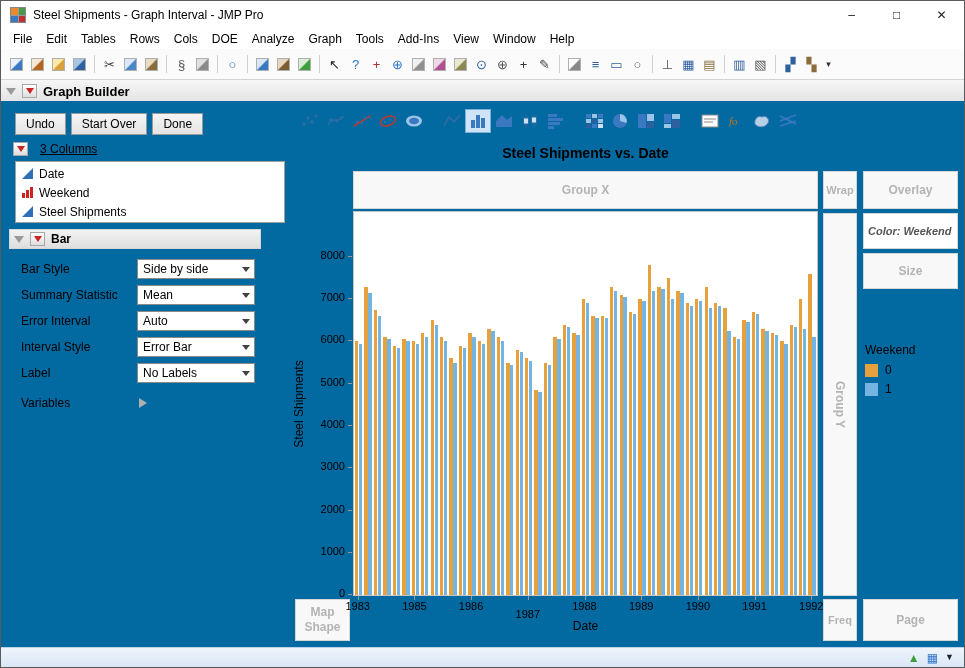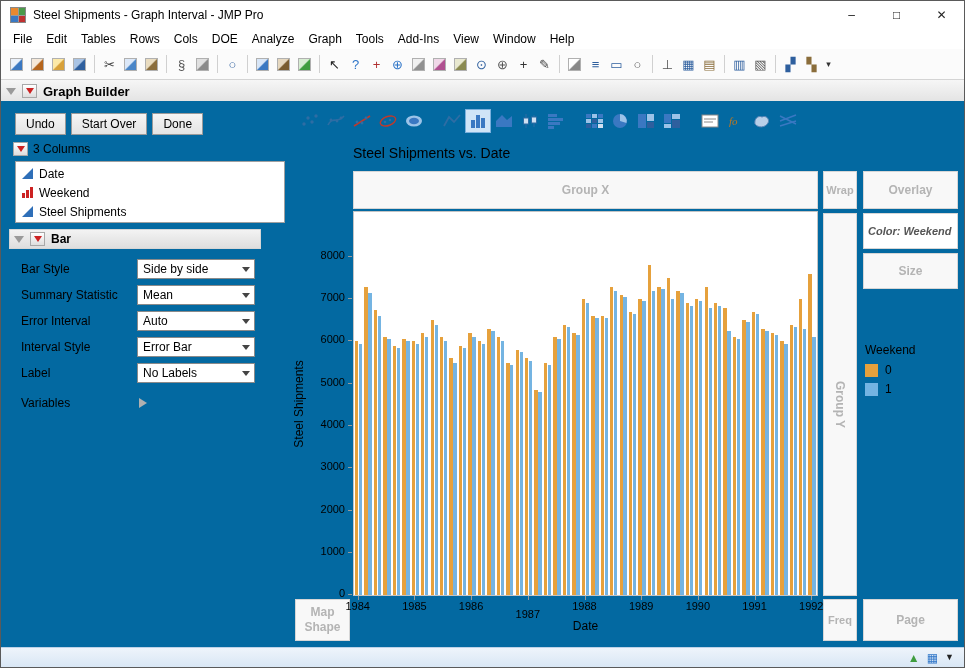--- a/index.html
+++ b/index.html
@@ -34,21 +34,21 @@
   .red-tri-btn{width:15px;height:14px;background:linear-gradient(#ffffff,#dedede);border:1px solid #a8a8a8;display:inline-flex;align-items:center;justify-content:center;box-sizing:border-box;}
   .red-tri-btn .rt{width:0;height:0;border-left:4px solid transparent;border-right:4px solid transparent;border-top:6px solid #cc2222;}
   .gb-title{font-weight:bold;font-size:13px;}
 
   .content{position:absolute;top:100px;bottom:20px;left:0;right:0;display:flex;background:#0369a1;}
 
   
   .left-panel{width:292px;position:relative;flex:none;}
   .btn-row{position:absolute;top:12px;left:14px;display:flex;gap:5px;}
   .btn{height:22px;line-height:20px;background:linear-gradient(#f5f5f5,#e4e4e4);border:1px solid #9a9a9a;padding:0 10px;box-sizing:border-box;}
-  .cols-header{position:absolute;top:41px;left:12px;display:flex;align-items:center;gap:5px;}
+  .cols-header{position:absolute;top:41px;left:12px;display:flex;align-items:center;gap:12px;text-decoration:underline;}
   .columns-box{position:absolute;left:14px;top:60px;width:270px;height:62px;border:1px solid #a0a0a0;background:#fff;box-sizing:border-box;padding-top:2px;}
   .col-item{height:19px;display:flex;align-items:center;gap:6px;padding-left:6px;}
   .ic-cont{width:0;height:0;border-left:11px solid transparent;border-bottom:11px solid #2f6fb8;}
   .ic-nom{display:inline-flex;align-items:flex-end;gap:1px;height:11px;}
   .ic-nom i{width:3px;background:#cc2222;display:block;}
   .ic-nom i:nth-child(1){height:5px;}
   .ic-nom i:nth-child(2){height:8px;}
   .ic-nom i:nth-child(3){height:11px;}
   .bar-header{position:absolute;left:8px;top:128px;width:252px;height:20px;background:linear-gradient(#f3f3f3,#dedede);border:1px solid #d6d6d6;box-sizing:border-box;display:flex;align-items:center;gap:6px;padding-left:4px;}
   .bar-title{font-weight:bold;}
@@ -59,21 +59,21 @@
   .combo-arrow{width:16px;display:flex;justify-content:center;align-items:center;}
   .combo-arrow::after{content:"";width:0;height:0;border-left:4px solid transparent;border-right:4px solid transparent;border-top:5px solid #444;}
   .var-arrow{position:absolute;left:138px;top:5px;width:0;height:0;border-top:5px solid transparent;border-bottom:5px solid transparent;border-left:8px solid #b0b0b0;}
 
   
   .main{position:relative;flex:1;}
   .palette{position:absolute;left:4px;top:8px;display:flex;align-items:center;}
   .pal-icon{width:26px;height:24px;border:1px solid transparent;display:inline-flex;align-items:center;justify-content:center;box-sizing:border-box;}
   .pal-icon.selected{background:#cfe4f7;border-color:#7ab0dd;}
   .pal-gap{width:12px;display:inline-block;}
-  .plot-title{position:absolute;left:60px;width:465px;top:44px;font-weight:normal;font-size:14px;}
+  .plot-title{position:absolute;left:60px;width:465px;top:44px;text-align:center;font-weight:bold;font-size:14px;}
 
   .zone{position:absolute;border:1px solid #d6d6d6;background:#f8f8f8;color:#b4b4b4;font-weight:bold;display:flex;align-items:center;justify-content:center;font-size:12px;box-sizing:border-box;}
   .zone-groupx{left:60px;top:70px;width:465px;height:38px;}
   .zone-wrap{left:530px;top:70px;width:34px;height:38px;font-size:11px;}
   .zone-overlay{left:570px;top:70px;width:95px;height:38px;}
   .zone-color{left:570px;top:112px;width:95px;height:36px;background:#fff;color:#555;font-style:italic;font-size:11px;justify-content:flex-start;padding-left:4px;}
   .zone-size{left:570px;top:152px;width:95px;height:36px;}
   .zone-interval{left:570px;top:192px;width:95px;height:36px;}
   .zone-groupy{left:530px;top:112px;width:34px;height:383px;writing-mode:vertical-rl;}
   .zone-map{left:2px;top:498px;width:55px;height:42px;text-align:center;line-height:1.25;padding:0 4px;}
@@ -591,21 +591,21 @@
         <div class="ytick-label" style="left: 12px; top: 317px;">4000</div>
         <div class="ytick-mark" style="left: 55px; top: 324px;"></div>
         <div class="ytick-label" style="left: 12px; top: 275px;">5000</div>
         <div class="ytick-mark" style="left: 55px; top: 282px;"></div>
         <div class="ytick-label" style="left: 12px; top: 232px;">6000</div>
         <div class="ytick-mark" style="left: 55px; top: 239px;"></div>
         <div class="ytick-label" style="left: 12px; top: 190px;">7000</div>
         <div class="ytick-mark" style="left: 55px; top: 197px;"></div>
         <div class="ytick-label" style="left: 12px; top: 148px;">8000</div>
         <div class="ytick-mark" style="left: 55px; top: 155px;"></div>
-        <div class="xtick-label" style="left: 42.7245px;">1984</div>
+        <div class="xtick-label" style="left: 42.7245px;">1983</div>
         <div class="xtick-mark" style="left: 64.7245px;"></div>
         <div class="xtick-label" style="left: 99.4184px;">1985</div>
         <div class="xtick-mark" style="left: 121.418px;"></div>
         <div class="xtick-label" style="left: 156.112px;">1986</div>
         <div class="xtick-mark" style="left: 178.112px;"></div>
         <div class="xtick-label" style="left: 212.806px; margin-top: 8px;">1987</div>
         <div class="xtick-mark" style="left: 234.806px;"></div>
         <div class="xtick-label" style="left: 269.5px;">1988</div>
         <div class="xtick-mark" style="left: 291.5px;"></div>
         <div class="xtick-label" style="left: 326.194px;">1989</div>

